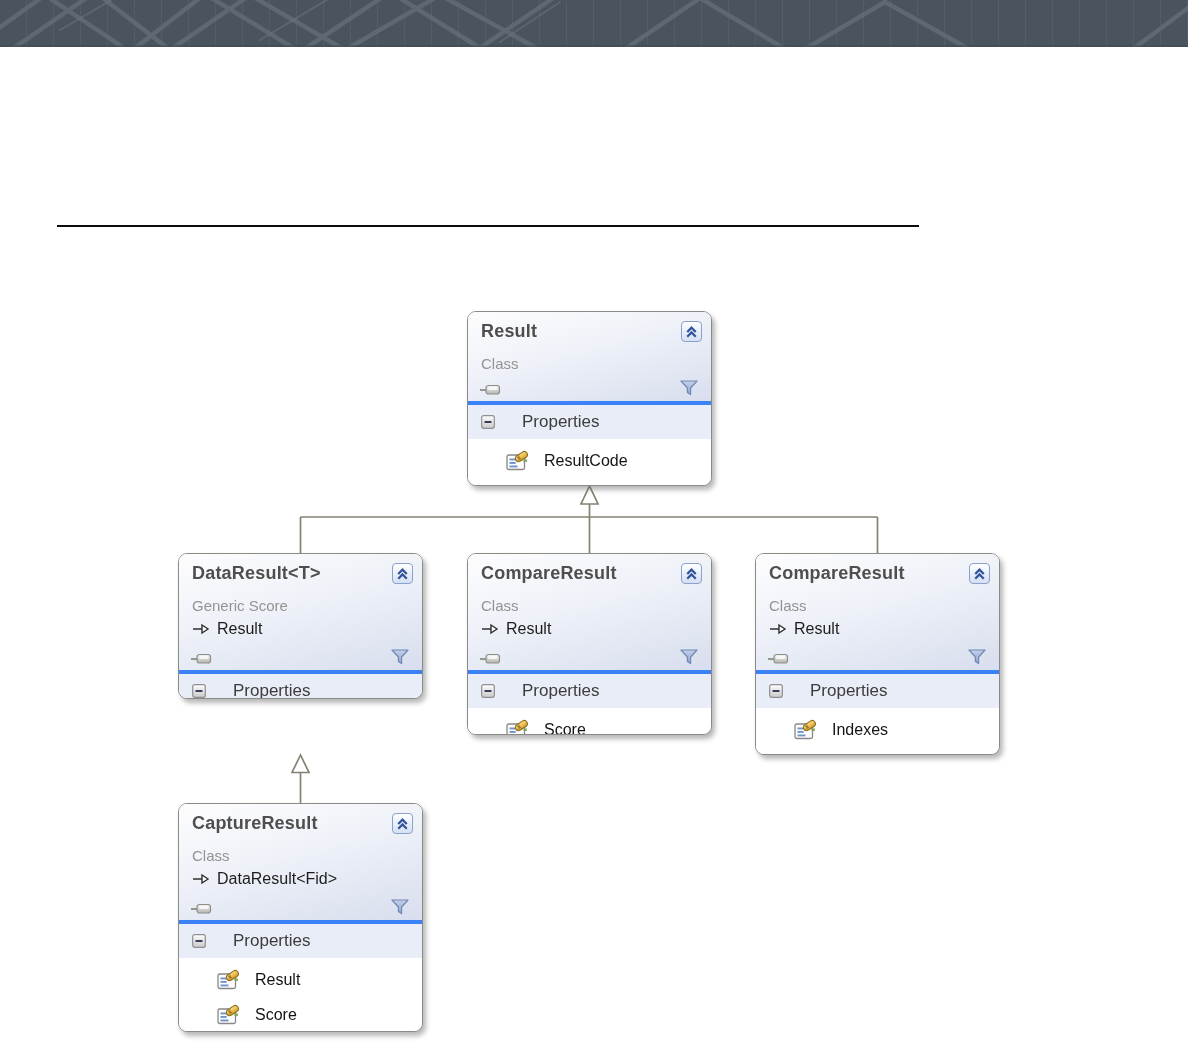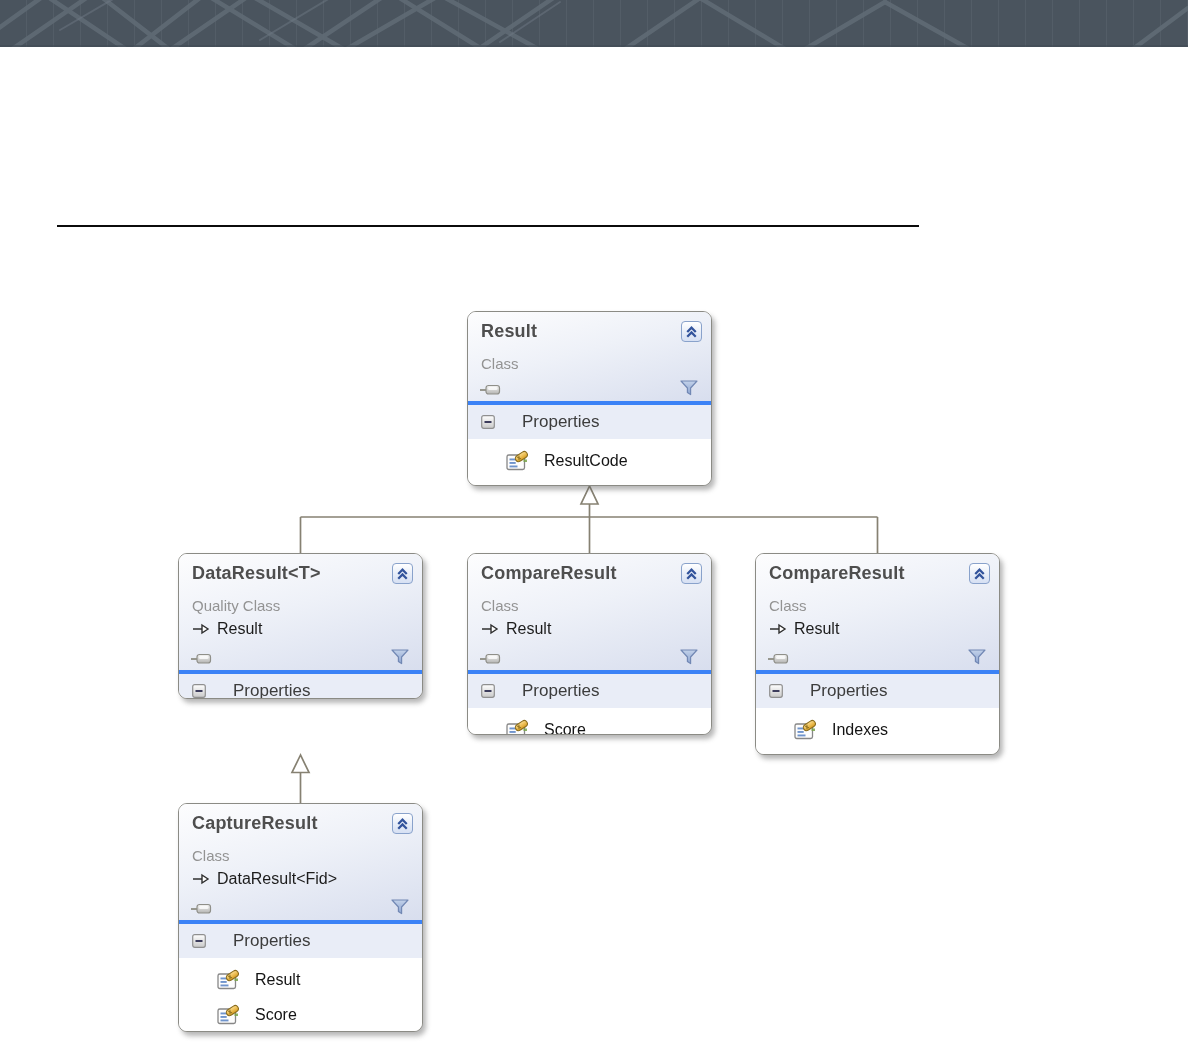--- a/index.html
+++ b/index.html
@@ -192,21 +192,21 @@
           <use href="#i-property"></use>
         </svg>
       <span>ResultCode</span>
     </div>
   </div>
 </div>
 
 <div class="class-box" style="left:178px;top:553px;height:146px;">
   <div class="box-header h-tall">
     <div class="class-title">DataResult&lt;T&gt;</div>
-    <div class="class-kind">Quality Class</div>
+    <div class="class-kind">Generic Score</div>
     <div class="base-row">
       <svg width="18" height="12">
           <use href="#i-arrow"></use>
         </svg>
       <span>Result</span>
     </div>
     <button class="collapse-btn">
       <svg width="17" height="17">
           <use href="#i-chevrons"></use>
         </svg>

